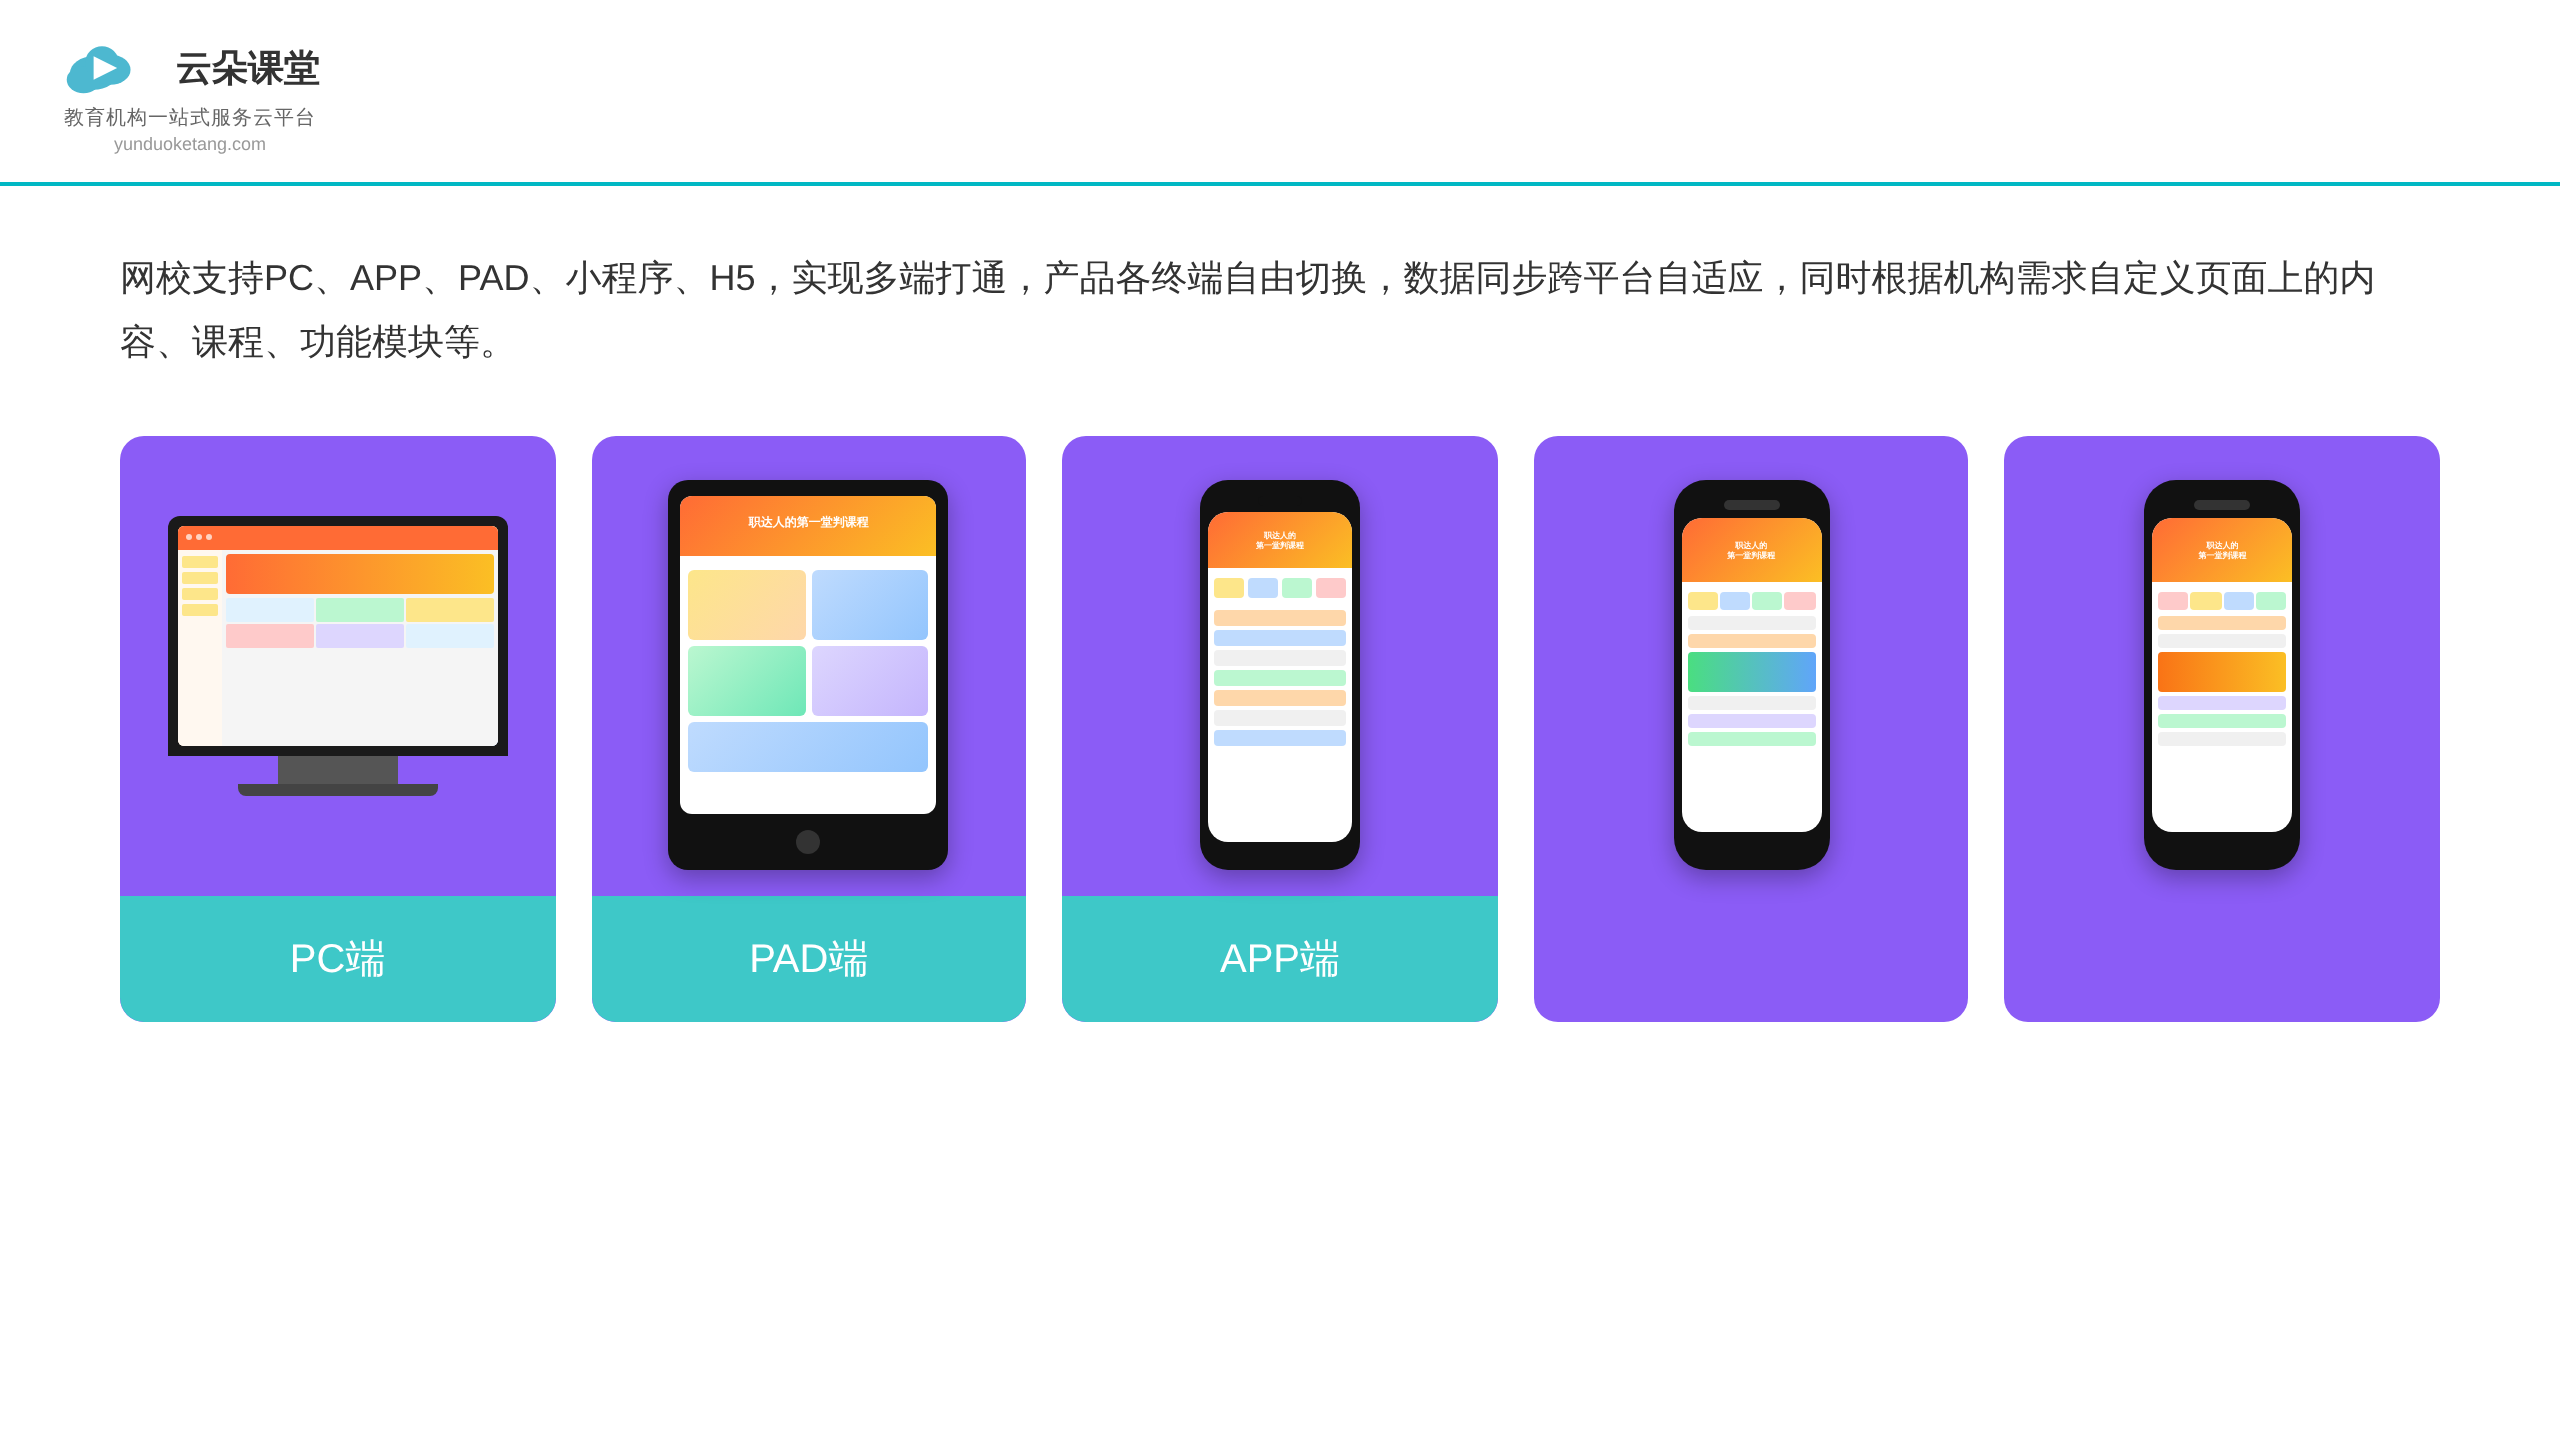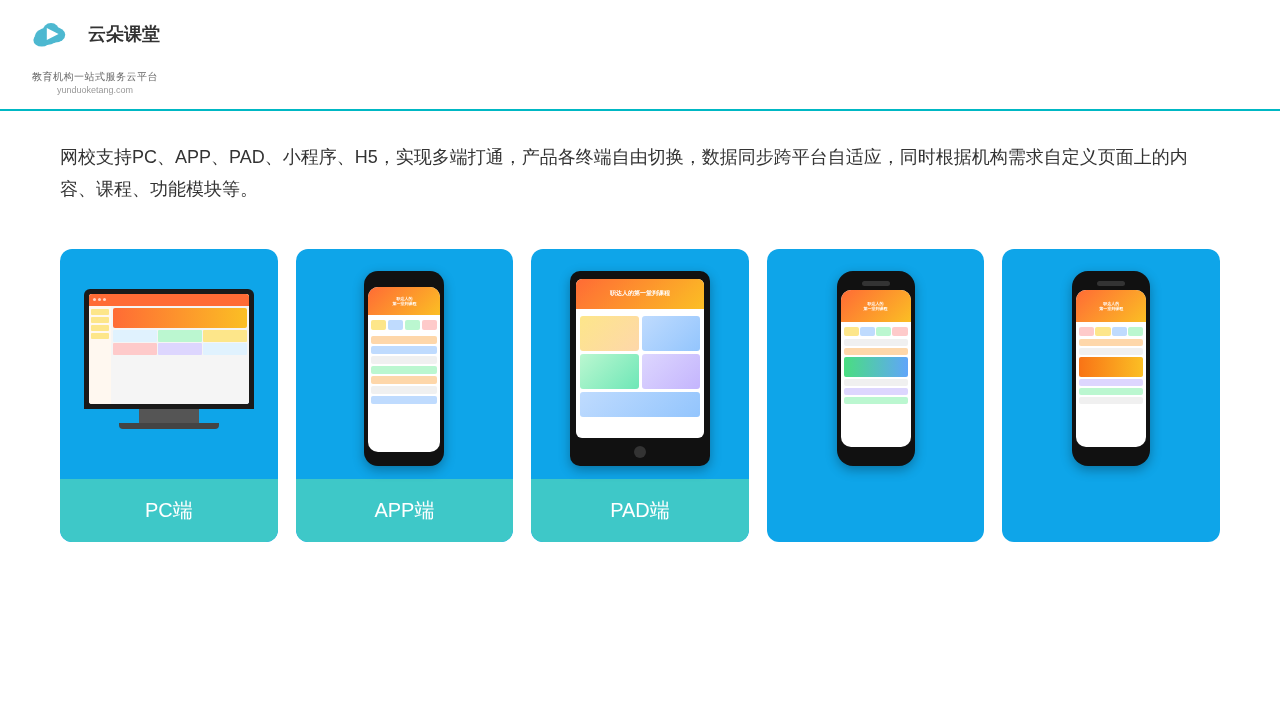--- a/index.html
+++ b/index.html
@@ -53,49 +53,49 @@
       height: 32px;
     }
     .logo-text {
       font-size: 18px;
       font-weight: 700;
       color: #333;
     }
     .logo-sub {
       font-size: 10px;
       color: #666;
-      margin-top: 20px;
+      margin-top: 2px;
       letter-spacing: 0.5px;
     }
     .logo-url {
       font-size: 9px;
       color: #999;
       margin-top: 1px;
     }
 
     
     .main {
       padding: 30px 60px 20px 60px;
     }
     .description {
       font-size: 18px;
       color: #333;
       line-height: 1.8;
-      margin-bottom: 43px;
+      margin-bottom: 30px;
     }
 
     
     .cards-section {
       display: flex;
       gap: 18px;
       justify-content: center;
       margin-top: 10px;
     }
     .card {
-      background: #0ea5e9;
+      background: #8b5cf6;
       border-radius: 12px;
       width: 226px;
       display: flex;
       flex-direction: column;
       align-items: center;
       overflow: hidden;
     }
     .card-image-area {
       width: 100%;
       height: 230px;
@@ -470,20 +470,41 @@
           </div>
           <div class="pc-stand"></div>
           <div class="pc-base"></div>
         </div>
       </div>
       <div class="card-label">PC端</div>
     </div>
 
     <div class="card">
       <div class="card-image-area">
+        <div class="tablet-mockup">
+          <div class="tablet-screen">
+            <div class="tablet-screen-header">
+              <div class="tablet-screen-header-text">职达人的第一堂判课程</div>
+            </div>
+            <div class="tablet-content">
+              <div class="tablet-card"></div>
+              <div class="tablet-card tablet-card-blue"></div>
+              <div class="tablet-card tablet-card-green"></div>
+              <div class="tablet-card tablet-card-purple"></div>
+              <div class="tablet-card tablet-card-blue" style="grid-column:1/-1;height:25px;"></div>
+            </div>
+          </div>
+          <div class="tablet-home-btn"></div>
+        </div>
+      </div>
+      <div class="card-label">PAD端</div>
+    </div>
+
+    <div class="card">
+      <div class="card-image-area">
         <div class="phone-mockup">
           <div class="phone-notch"></div>
           <div class="phone-screen">
             <div class="phone-screen-header">
               <div class="phone-screen-header-text">职达人的<br>第一堂判课程</div>
             </div>
             <div class="phone-icon-grid">
               <div class="phone-icon-item"></div>
               <div class="phone-icon-item" style="background:#bfdbfe"></div>
               <div class="phone-icon-item" style="background:#bbf7d0"></div>
@@ -495,41 +516,20 @@
               <div class="phone-row"></div>
               <div class="phone-row phone-row-green"></div>
               <div class="phone-row phone-row-orange"></div>
               <div class="phone-row"></div>
               <div class="phone-row phone-row-blue"></div>
             </div>
           </div>
         </div>
       </div>
       <div class="card-label">APP端</div>
-    </div>
-
-    <div class="card">
-      <div class="card-image-area">
-        <div class="tablet-mockup">
-          <div class="tablet-screen">
-            <div class="tablet-screen-header">
-              <div class="tablet-screen-header-text">职达人的第一堂判课程</div>
-            </div>
-            <div class="tablet-content">
-              <div class="tablet-card"></div>
-              <div class="tablet-card tablet-card-blue"></div>
-              <div class="tablet-card tablet-card-green"></div>
-              <div class="tablet-card tablet-card-purple"></div>
-              <div class="tablet-card tablet-card-blue" style="grid-column:1/-1;height:25px;"></div>
-            </div>
-          </div>
-          <div class="tablet-home-btn"></div>
-        </div>
-      </div>
-      <div class="card-label">PAD端</div>
     </div>
 
     <div class="card">
       <div class="card-image-area">
         <div class="mini-phone">
           <div class="mini-notch-bar"></div>
           <div class="mini-screen">
             <div class="mini-screen-header">
               <div class="mini-header-text">职达人的<br>第一堂判课程</div>
             </div>

